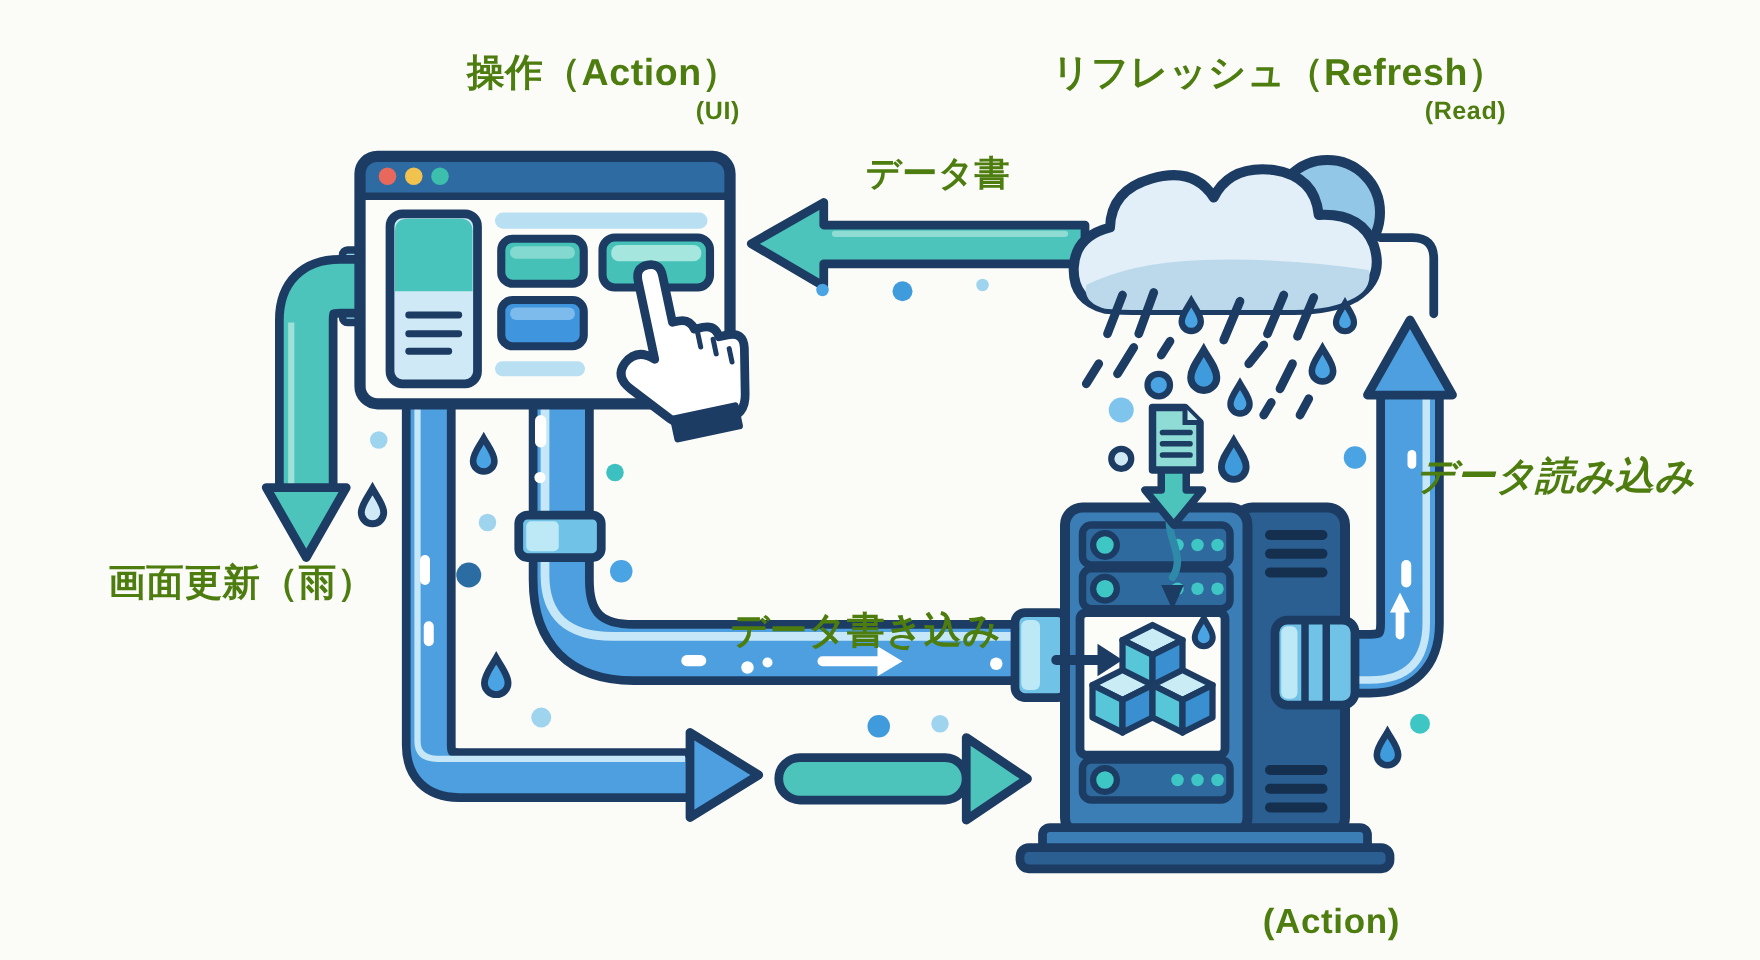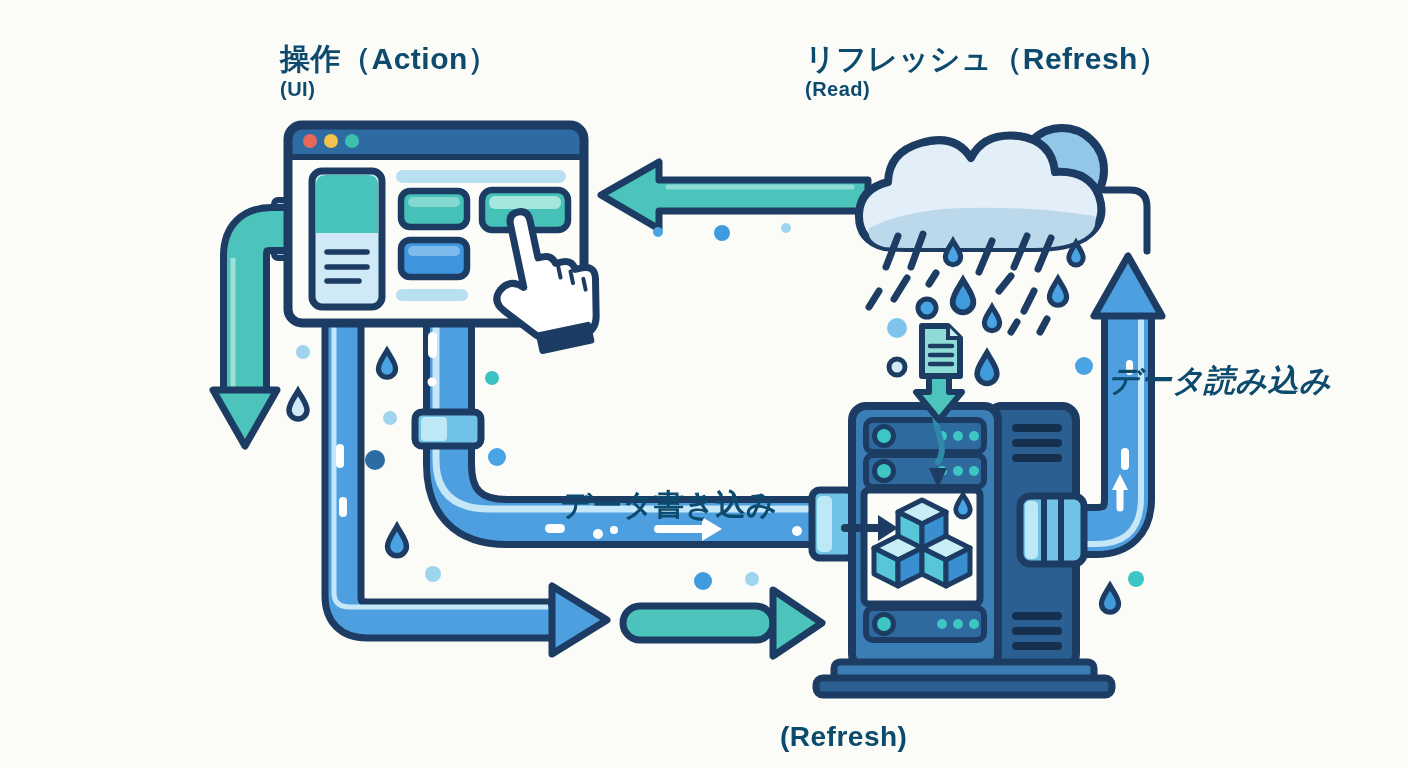--- a/index.html
+++ b/index.html
@@ -2,21 +2,21 @@
 <html><head>
 <meta charset="utf-8">
 <style>
   html,body{margin:0;padding:0;background:#e8e8e4;}
   .stage{
     position:relative;width:1408px;height:768px;background:#fbfbf7;
     overflow:hidden;font-family:"Liberation Sans",sans-serif;
   }
   .stage svg{position:absolute;left:0;top:0;}
   .lbl{
-    position:absolute;text-align:left;font-weight:700;color:#0c4a6e;
+    position:absolute;text-align:right;font-weight:700;color:#4d7c0f;
     font-size:30px;line-height:1.1;letter-spacing:.5px;white-space:nowrap;
   }
   .lbl.sub{font-size:20px;}
   .lbl.small{font-size:28px;}
 </style>
 </head>
 <body>
 
 <div class="stage">
 
@@ -280,21 +280,23 @@
     <rect x="510" y="334" width="56" height="22" rx="3" fill="#1c3c63"></rect>
   </g>
 </svg>
 
   <div class="lbl" style="left:280px;top:42px;width:312px;">操作（Action）</div>
   <div class="lbl sub" style="left:280px;top:78px;width:312px;">(UI)</div>
 
   <div class="lbl" style="left:805px;top:42px;width:400px;">リフレッシュ（Refresh）</div>
   <div class="lbl sub" style="left:805px;top:78px;width:400px;">(Read)</div>
 
-
+  <div class="lbl small" style="left:608px;top:124px;width:200px;">データ書</div>
+
+  <div class="lbl" style="left:60px;top:450px;width:240px;">画面更新（雨）</div>
 
   <div class="lbl" style="left:561px;top:452px;width:240px;margin-top:36px;">データ書き込み</div>
 
   <div class="lbl" style="left:1108px;top:364px;width:248px;font-size:31px;font-style:italic;">データ読み込み</div>
 
-  <div class="lbl sub" style="left:780px;top:722px;width:340px;font-size:28px;">(Refresh)</div>
+  <div class="lbl sub" style="left:780px;top:722px;width:340px;font-size:28px;">(Action)</div>
 
 </div>
 
 </body></html>

